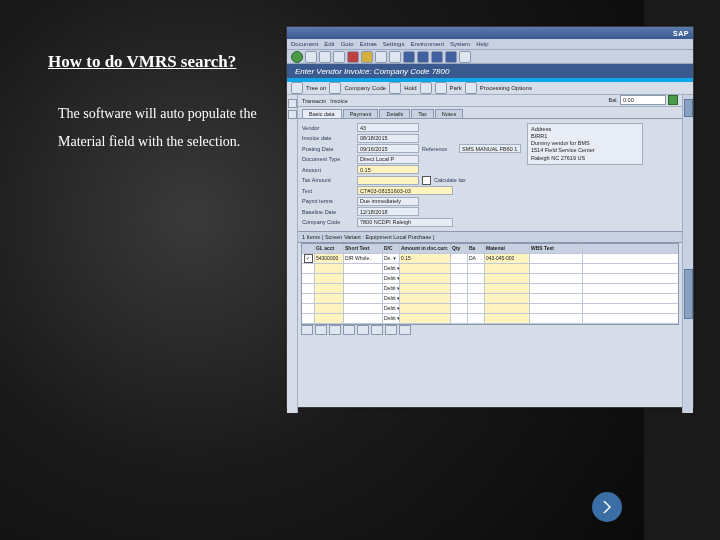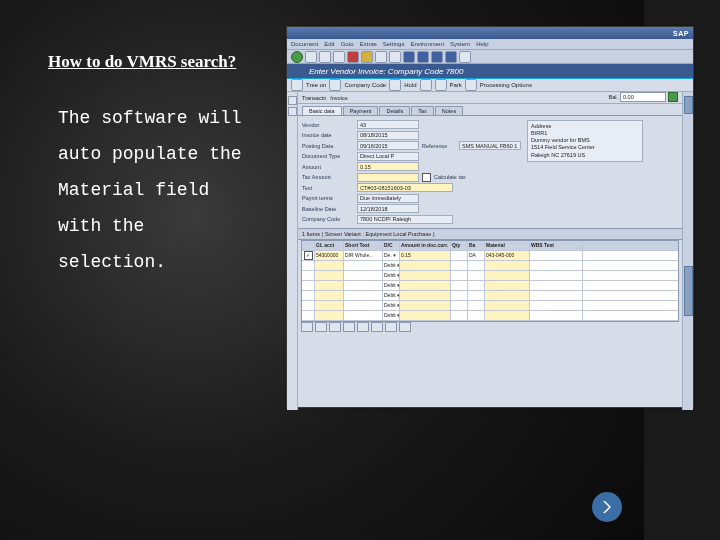--- a/index.html
+++ b/index.html
@@ -1,32 +1,32 @@
 <!DOCTYPE html>
 <html><head>
 <meta charset="utf-8">
 <style>
 html,body{margin:0;padding:0;width:720px;height:540px;background:#1a1a1a;font-family:Arial,Helvetica,sans-serif;overflow:hidden}
 .slide{position:relative;width:644px;height:540px;background:radial-gradient(circle at 30% 40%,#3a3a3a 0%,#1a1a1a 45%,#0a0a0a 100%)}
 .slide-title{position:absolute;left:48px;top:52px;font-family:"Times New Roman",serif;font-weight:bold;font-size:17px;color:#fff;text-decoration:underline}
-.slide-text{position:absolute;left:58px;top:100px;width:200px;font-family:Liberation Mono, monospace;font-size:18px;color:#fff;line-height:2}
+.slide-text{position:absolute;left:58px;top:100px;width:200px;font-family:Liberation Serif, serif;font-size:14px;color:#fff;line-height:2}
 .next-btn{position:absolute;right:22px;bottom:18px;width:30px;height:30px;border-radius:50%;background:#3a6ea5;display:flex;align-items:center;justify-content:center;cursor:pointer}
 .next-btn svg{fill:#fff}
 .sap-window{position:absolute;left:286px;top:26px;width:406px;height:380px;background:#d6dce8;border:1px solid #3a3a3a;font-size:6px;color:#222;box-shadow:0 0 2px rgba(0,0,0,.4)}
 .sap-titlebar{height:12px;background:linear-gradient(#5b7ab0,#3a5a8f);color:#fff;display:flex;align-items:center;padding:0 4px;font-size:7px;justify-content:space-between}
 .sap-logo{font-weight:bold;letter-spacing:.5px}
 .sap-menubar{height:10px;background:#c8d1e2;display:flex;align-items:center;gap:6px;padding:0 4px;font-size:6px;color:#2a3a5a;border-bottom:1px solid #9aa8c0}
 .sap-menubar span{cursor:pointer}
 .sap-toolbar{height:13px;background:#c8d1e2;display:flex;align-items:center;gap:2px;padding:0 4px;border-bottom:1px solid #9aa8c0}
 .tbtn{width:10px;height:10px;background:#e0e6f0;border:1px solid #8a98b0;border-radius:2px;display:inline-block}
 .tbtn.green{background:#4a9a4a;border-color:#2a6a2a;border-radius:50%}
 .tbtn.red{background:#c04040}
 .tbtn.yellow{background:#d4b040}
 .tbtn.blue{background:#4060a0}
-.sap-subtitle{height:14px;background:#3a5a8f;color:#fff;font-style:italic;font-size:8px;display:flex;align-items:center;padding-left:22px;border-bottom:1px solid #0ea5e9}
+.sap-subtitle{height:14px;background:#3a5a8f;color:#fff;font-style:italic;font-size:8px;display:flex;align-items:center;padding-left:8px;border-bottom:4px solid #0ea5e9}
 .sap-toolbar2{height:12px;background:#d6dce8;display:flex;align-items:center;gap:3px;padding:0 4px;border-bottom:1px solid #a0aec0}
 .sap-toolbar2 .lbl{font-size:6px}
 .sap-body{display:flex;height:318px}
 .sap-left-strip{width:10px;background:#d6dce8;border-right:1px solid #a0aec0;display:flex;flex-direction:column;align-items:center;gap:2px;padding-top:4px}
 .sap-left-strip .ic{width:7px;height:7px;background:#e0e6f0;border:1px solid #8a98b0}
 .sap-main{flex:1;display:flex;flex-direction:column;position:relative}
 .tabs{height:11px;display:flex;align-items:flex-end;gap:0;padding-left:4px;border-bottom:1px solid #8a98b0;background:#d6dce8}
 .tab{padding:1px 6px;background:#c8d1e2;border:1px solid #8a98b0;border-bottom:none;font-size:5.5px;margin-right:1px}
 .tab.active{background:#e8ecf4}
 .bal-box{position:absolute;right:4px;top:0;height:10px;display:flex;align-items:center;gap:2px;font-size:5.5px}

